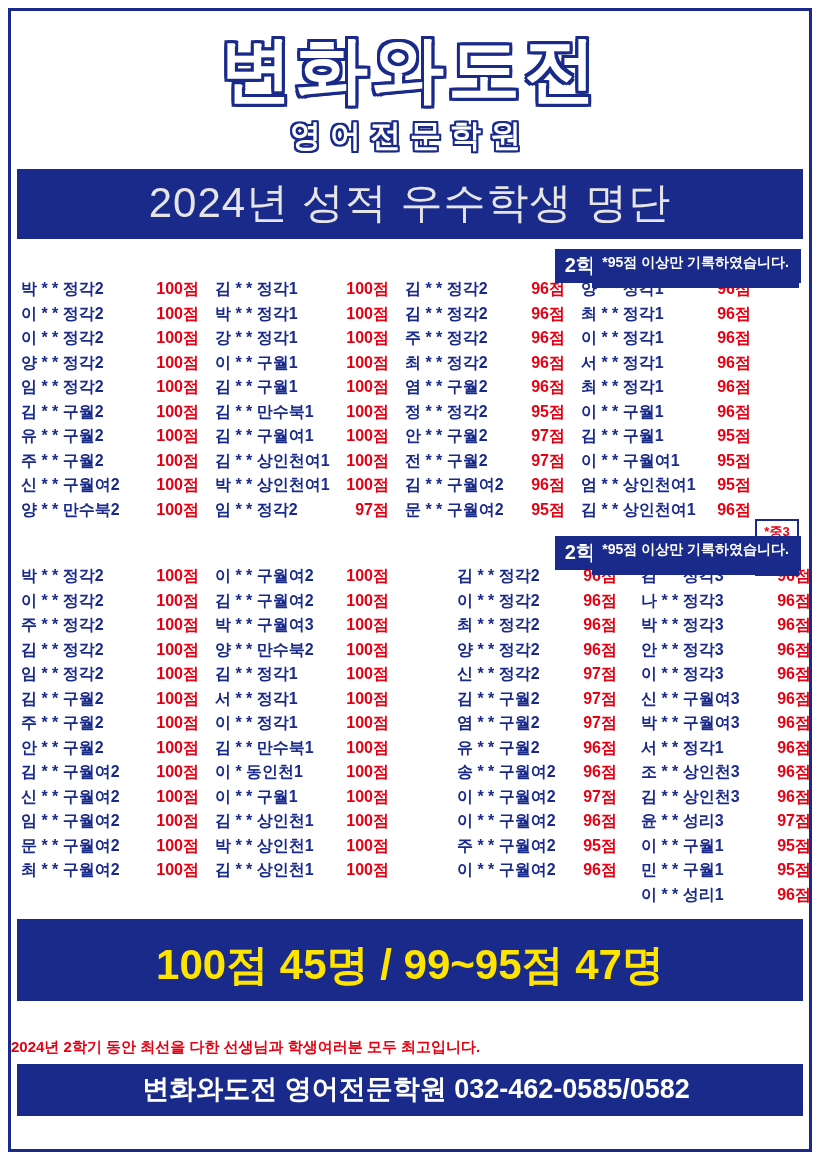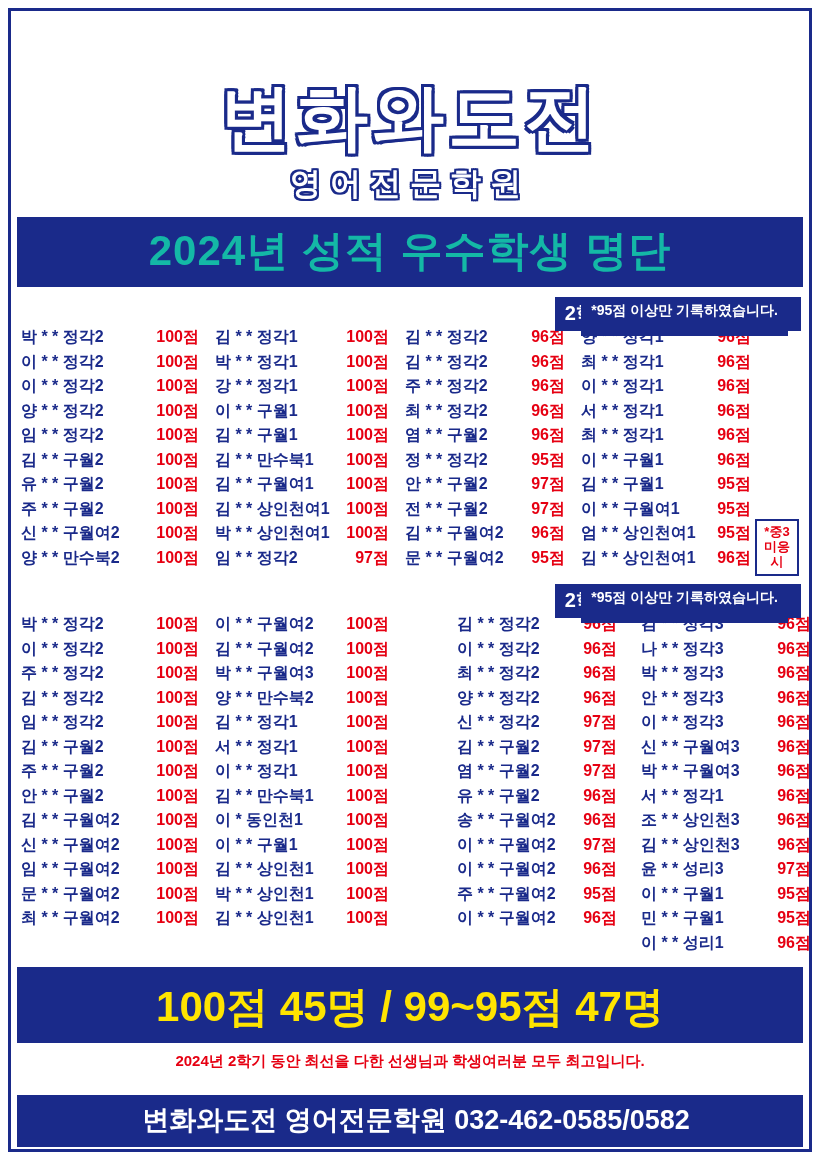--- a/index.html
+++ b/index.html
@@ -31,40 +31,39 @@
     letter-spacing: 4px;
     color: #ffffff;
     -webkit-text-stroke: 4px #1a2a8a;
     paint-order: stroke fill;
     line-height: 1.0;
     text-shadow:
       -3px -3px 0 #1a2a8a, 3px -3px 0 #1a2a8a,
       -3px  3px 0 #1a2a8a, 3px  3px 0 #1a2a8a,
       0 -3px 0 #1a2a8a, 0 3px 0 #1a2a8a,
       -3px 0 0 #1a2a8a, 3px 0 0 #1a2a8a;
-    margin-top: 48px;
   }
   .brand-sub {
     margin-top: 10px;
     font-size: 31px;
     font-weight: bold;
     letter-spacing: 9px;
     color: #ffffff;
     text-shadow:
       -2px -2px 0 #1a2a8a, 2px -2px 0 #1a2a8a,
       -2px  2px 0 #1a2a8a, 2px  2px 0 #1a2a8a,
       0 -2px 0 #1a2a8a, 0 2px 0 #1a2a8a,
       -2px 0 0 #1a2a8a, 2px 0 0 #1a2a8a;
   }
   .title-bar {
     margin: 12px 6px 0 6px;
     background: #1a2a8a;
-    color: #14b8a6;
+    color: #e5e5e5;
     font-size: 42px;
-    font-weight: bold;
+    font-weight: normal;
     text-align: center;
     padding: 6px 0 8px 0;
     letter-spacing: 1px;
   }
   
   .section-head {
     position: relative;
     height: 30px;
     margin: 10px 8px 2px 8px;
     text-align: right;
@@ -72,21 +71,21 @@
   .sec-label {
     display: inline-block;
     background: #1a2a8a;
     color: #ffffff;
     font-size: 20px;
     font-weight: bold;
     padding: 3px 14px 4px 10px;
   }
   .note-label {
     position: absolute;
-    right: 13px; top: 0;
+    right: 2px; top: 0;
     background: #1a2a8a;
     color: #ffffff;
     font-size: 14px;
     font-weight: bold;
     padding: 5px 10px 16px 10px;
   }
   
   .cols {
     display: flex;
     padding: 0 10px;
@@ -135,28 +134,29 @@
     width: 44px;
   }
   
   .summary-bar {
     margin: 8px 6px 0 6px;
     background: #1a2a8a;
     color: #ffe400;
     font-size: 42px;
     font-weight: bold;
     text-align: center;
-    padding: 12px 0 8px 0;
+    padding: 18px 0 8px 0;
   }
   .tagline {
-    text-align: center;
+    text-align: left;
     color: #e60012;
     font-size: 15px;
     font-weight: bold;
-    padding: 9px 0 24px 0;
+    padding: 9px 0 7px 0;
+    margin-top: 28px;
   }
   .footer-bar {
     margin: 0 6px;
     background: #1a2a8a;
     color: #ffffff;
     font-size: 27px;
     font-weight: bold;
     text-align: center;
     padding: 7px 0 9px 12px;
   }

